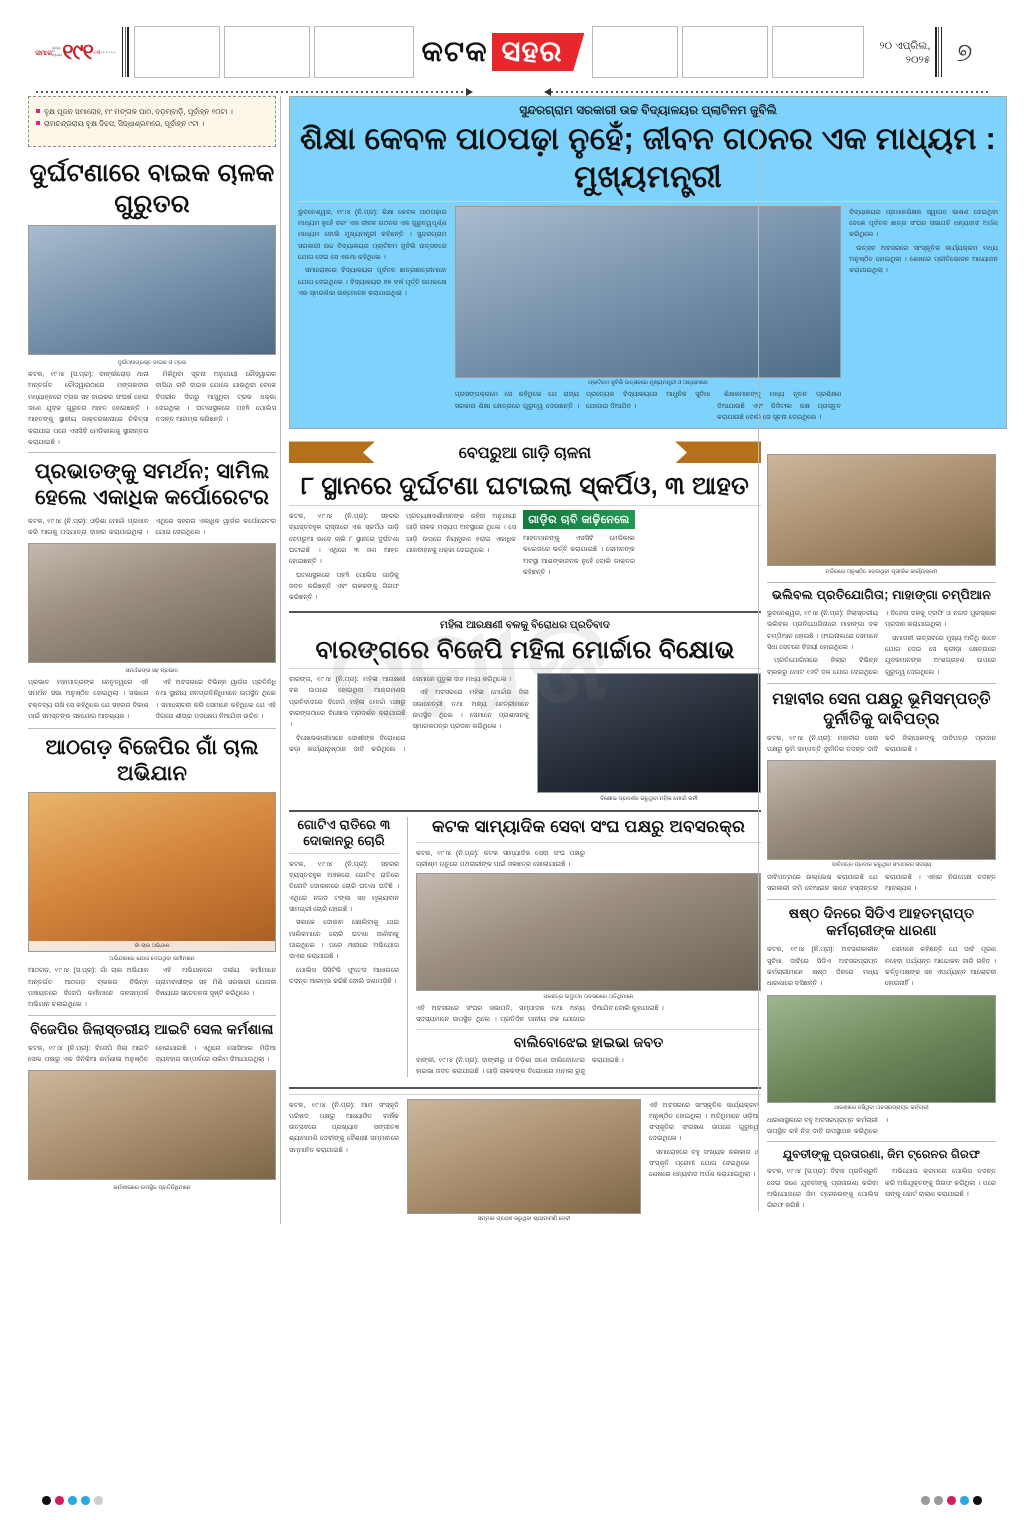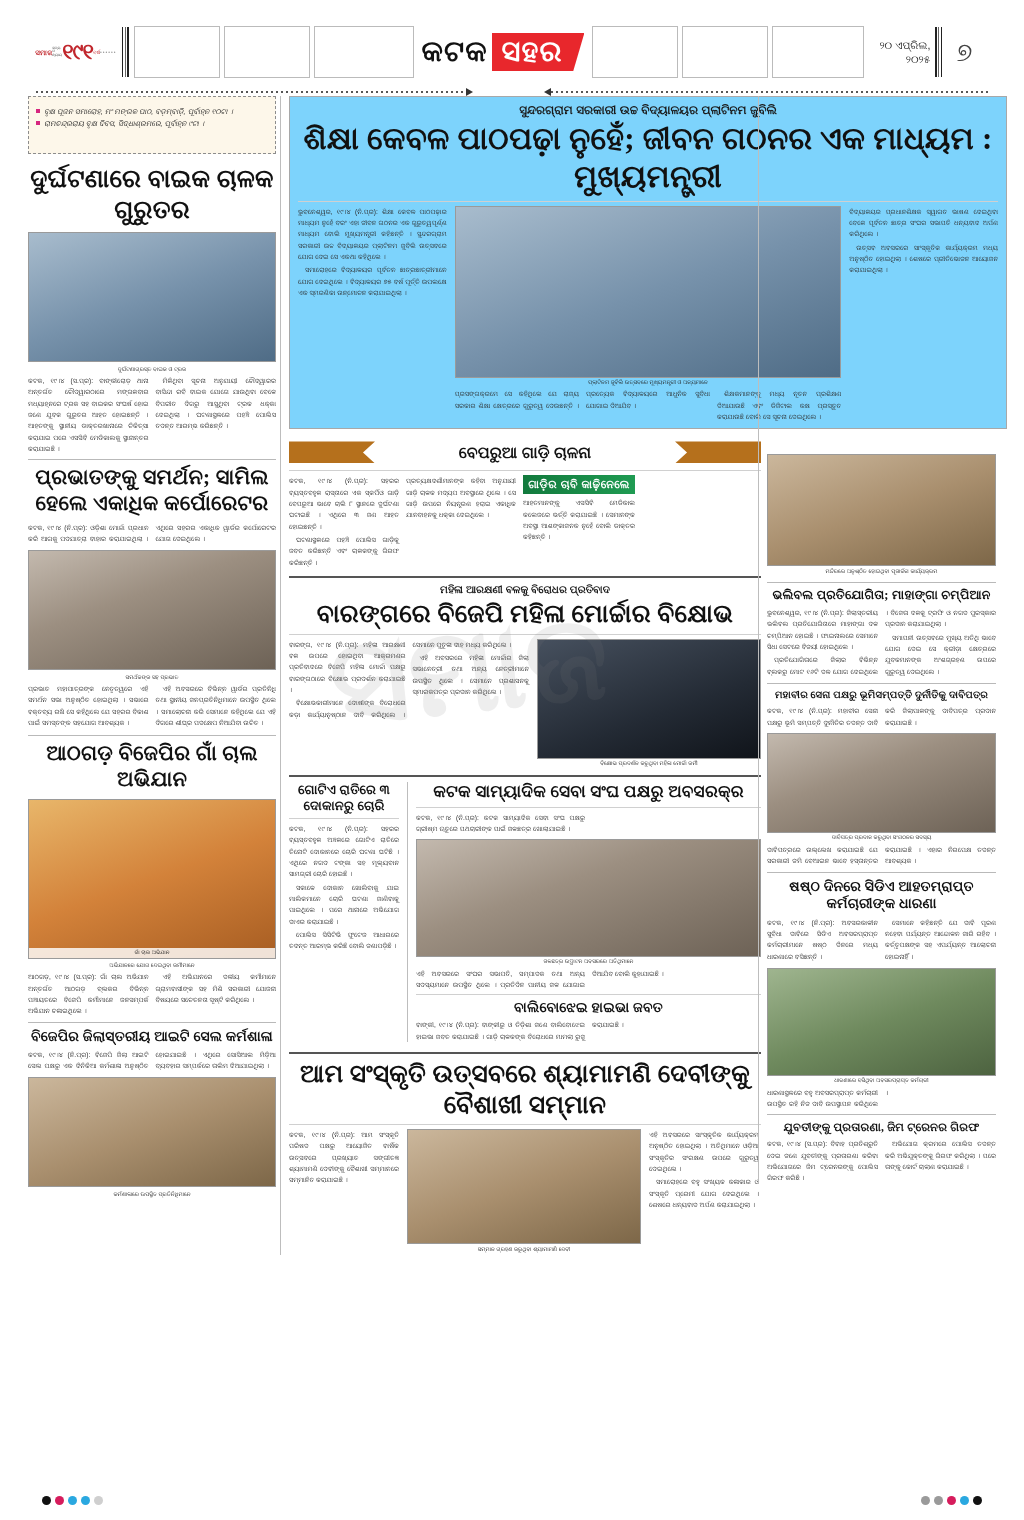--- a/index.html
+++ b/index.html
@@ -105,33 +105,33 @@
     border: 1px dashed #8d8d8d;
     background: #fdf7ea;
     padding: 4px;
     margin-bottom: 10px;
   }
   .agenda-title {
     background: #d6267f; color: #fff;
     text-align: center; font-weight: bold;
     font-size: 16px; padding: 4px 0 5px; letter-spacing: .5px;
   }
-  .agenda ul { list-style: none; margin: 5px 2px 20px; padding: 0; font-style: italic; }
+  .agenda ul { list-style: none; margin: 5px 2px 13px; padding: 0; }
   .agenda li {
     font-size: 7.4px; color: #222; line-height: 1.5;
     padding-left: 9px; position: relative; margin-bottom: 1px;
   }
   .agenda li::before {
     content: ""; position: absolute; left: 1px; top: 3px;
     width: 4px; height: 4px; background: #d6267f;
   }
 
   .hl {
     font-weight: bold; color: #111; text-align: center;
-    line-height: 1.22; letter-spacing: .2px; font-family: Liberation Serif, serif;
+    line-height: 1.22; letter-spacing: .2px;
   }
   .hl-xl  { font-size: 31px; }
   .hl-lg  { font-size: 25px; }
   .hl-md  { font-size: 21px; }
   .hl-sm  { font-size: 17px; }
   .hl-xs  { font-size: 14px; }
   .kicker {
     text-align: center; font-size: 12px; color: #1a1a1a;
     font-weight: bold; margin-bottom: 3px;
   }
@@ -357,20 +357,21 @@
           </div>
         </div>
       </div>
 
       <div style="margin-top:10px; width:472px">
         <div class="ribbon">
           <span class="rb-l"></span>
           <span class="rb-r"></span>
           <span class="rb-t">ବେପରୁଆ ଗାଡ଼ି ଚାଳନା</span>
         </div>
+        <div class="hl hl-lg">୮ ସ୍ଥାନରେ ଦୁର୍ଘଟଣା ଘଟାଇଲା ସ୍କର୍ପିଓ, ୩ ଆହତ</div>
         <hr class="hrthin">
         <div style="display:flex; gap:7px; margin-top:3px;">
           <div class="txt" style="width:110px">
             <p class="first">କଟକ, ୧୯।୪ (ନି.ପ୍ର): ସହରର ବ୍ୟସ୍ତବହୁଳ ରାସ୍ତାରେ ଏକ ସ୍କର୍ପିଓ ଗାଡ଼ି ବେପରୁଆ ଭାବେ ଚାଲି ୮ ସ୍ଥାନରେ ଦୁର୍ଘଟଣା ଘଟାଇଛି । ଏଥିରେ ୩ ଜଣ ଆହତ ହୋଇଛନ୍ତି ।</p>
             <p>ଘଟଣାସ୍ଥଳରେ ପହଞ୍ଚି ପୋଲିସ ଗାଡ଼ିକୁ ଜବତ କରିଛନ୍ତି ଏବଂ ଚାଳକଙ୍କୁ ଗିରଫ କରିଛନ୍ତି ।</p>
           </div>
           <div class="txt" style="width:110px">
             <p class="first">ପ୍ରତ୍ୟକ୍ଷଦର୍ଶୀମାନଙ୍କ କହିବା ଅନୁଯାୟୀ ଗାଡ଼ି ଚାଳକ ମଦ୍ୟପ ଅବସ୍ଥାରେ ଥିଲେ । ସେ ଗାଡ଼ି ଉପରେ ନିୟନ୍ତ୍ରଣ ହରାଇ ଏକାଧିକ ଯାନବାହନକୁ ଧକ୍କା ଦେଇଥିଲେ ।</p>
           </div>
           <div style="width:112px">
@@ -428,21 +429,20 @@
           <div class="hl hl-xs">ବାଲିବୋଝେଇ ହାଇଭା ଜବତ</div>
           <div class="txt c2" style="margin-top:3px">
             <p class="first">ବାଙ୍କୀ, ୧୯।୪ (ନି.ପ୍ର): ବାଙ୍କୀରୁ ଓ ତିଡ଼ିଶା ଜଣେ ବାଲିବୋଝେଇ ହାଇଭା ଜବତ କରାଯାଇଛି । ଗାଡ଼ି ଚାଳକଙ୍କ ବିରୋଧରେ ମାମଲା ରୁଜୁ କରାଯାଇଛି ।</p>
           </div>
         </div>
       </div>
 
       <hr class="hr2" style="width:472px; margin-top:10px">
 
       <div style="width:472px">
-        <div class="hl hl-lg">ଆମ ସଂସ୍କୃତି ଉତ୍ସବରେ ଶ୍ୟାମାମଣି ଦେବୀଙ୍କୁ ବୈଶାଖୀ ସମ୍ମାନ</div>
         <hr class="hrthin">
         <div style="display:flex; gap:8px; margin-top:3px;">
           <div class="txt" style="width:110px">
             <p class="first">କଟକ, ୧୯।୪ (ନି.ପ୍ର): ଆମ ସଂସ୍କୃତି ପରିଷଦ ପକ୍ଷରୁ ଆୟୋଜିତ ବାର୍ଷିକ ଉତ୍ସବରେ ପ୍ରଖ୍ୟାତ ସଙ୍ଗୀତଜ୍ଞ ଶ୍ୟାମାମଣି ଦେବୀଙ୍କୁ ବୈଶାଖୀ ସମ୍ମାନରେ ସମ୍ମାନିତ କରାଯାଇଛି ।</p>
           </div>
           <div style="width:234px">
             <div class="ph warm" style="height:115px"></div>
             <div class="photocap">ସମ୍ମାନ ଗ୍ରହଣ କରୁଥିବା ଶ୍ୟାମାମଣି ଦେବୀ</div>
           </div>
           <div class="txt" style="width:110px">
@@ -467,21 +467,21 @@
         <div class="txt c2" style="margin-top:4px">
           <p class="first">ଭୁବନେଶ୍ୱର, ୧୯।୪ (ନି.ପ୍ର): ଜିଲାସ୍ତରୀୟ ଭଲିବଲ ପ୍ରତିଯୋଗିତାରେ ମାହାଙ୍ଗା ଦଳ ଚମ୍ପିଆନ ହୋଇଛି । ଫାଇନାଲରେ ସେମାନେ ସିଧା ସେଟରେ ବିଜୟୀ ହୋଇଥିଲେ ।</p>
           <p>ପ୍ରତିଯୋଗିତାରେ ଜିଲାର ବିଭିନ୍ନ ବ୍ଲକରୁ ମୋଟ ୧୬ଟି ଦଳ ଯୋଗ ଦେଇଥିଲେ । ବିଜେତା ଦଳକୁ ଟ୍ରଫି ଓ ନଗଦ ପୁରସ୍କାର ପ୍ରଦାନ କରାଯାଇଥିଲା ।</p>
           <p>ସମାପନୀ ଉତ୍ସବରେ ମୁଖ୍ୟ ଅତିଥି ଭାବେ ଯୋଗ ଦେଇ ସେ କ୍ରୀଡ଼ା କ୍ଷେତ୍ରରେ ଯୁବକମାନଙ୍କ ଅଂଶଗ୍ରହଣ ଉପରେ ଗୁରୁତ୍ୱ ଦେଇଥିଲେ ।</p>
         </div>
       </div>
 
       <hr class="hr">
 
       <div>
-        <div class="hl hl-xs" style="font-size:10px">ମହାବୀର ସେନା ପକ୍ଷରୁ ଭୂମିସମ୍ପତ୍ତି ଦୁର୍ନୀତିକୁ ଦାବିପତ୍ର</div>
+        <div class="hl hl-xs" style="font-size:16px">ମହାବୀର ସେନା ପକ୍ଷରୁ ଭୂମିସମ୍ପତ୍ତି ଦୁର୍ନୀତିକୁ ଦାବିପତ୍ର</div>
         <div class="txt c2" style="margin-top:4px">
           <p class="first">କଟକ, ୧୯।୪ (ନି.ପ୍ର): ମହାବୀର ସେନା ପକ୍ଷରୁ ଭୂମି ସମ୍ପତ୍ତି ଦୁର୍ନୀତିର ତଦନ୍ତ ଦାବି କରି ଜିଲାପାଳଙ୍କୁ ଦାବିପତ୍ର ପ୍ରଦାନ କରାଯାଇଛି ।</p>
         </div>
         <div class="ph crowd" style="height:100px; margin-top:4px"></div>
         <div class="photocap">ଦାବିପତ୍ର ପ୍ରଦାନ କରୁଥିବା ସଂଗଠନର ସଦସ୍ୟ</div>
         <div class="txt c2">
           <p class="first">ଦାବିପତ୍ରରେ ଉଲ୍ଲେଖ କରାଯାଇଛି ଯେ ସରକାରୀ ଜମି ବେଆଇନ ଭାବେ ହସ୍ତାନ୍ତର କରାଯାଇଛି । ଏହାର ନିରପେକ୍ଷ ତଦନ୍ତ ଆବଶ୍ୟକ ।</p>
         </div>
       </div>
 

